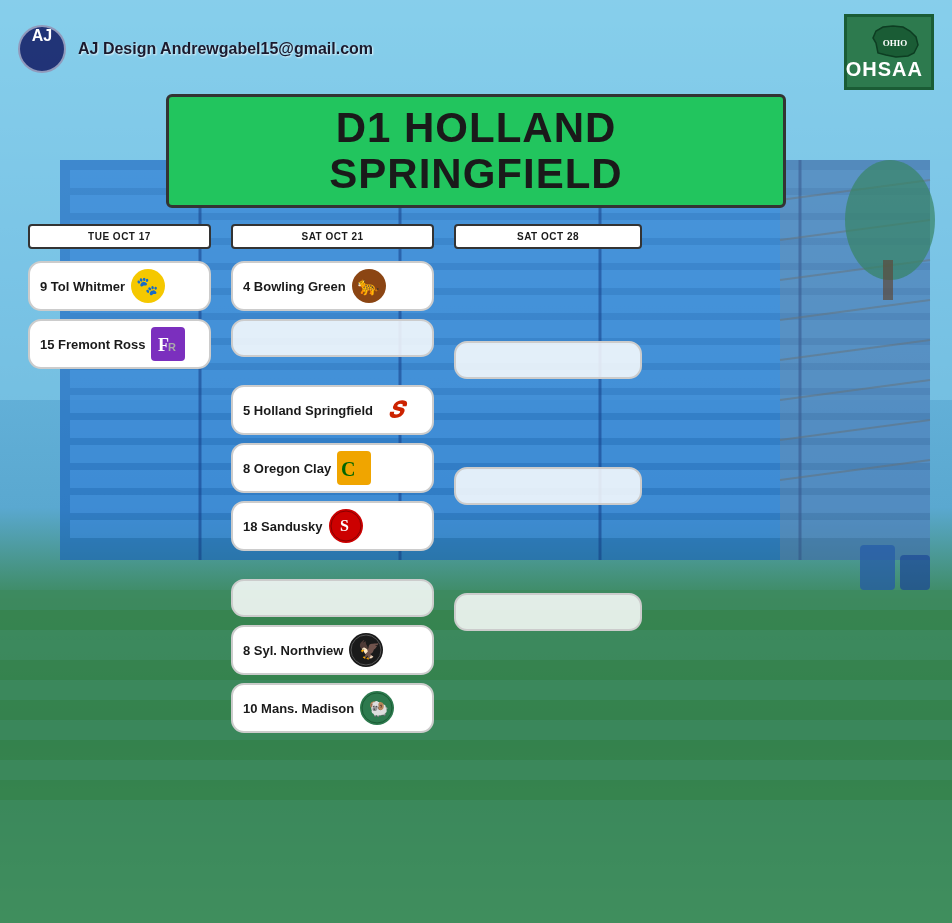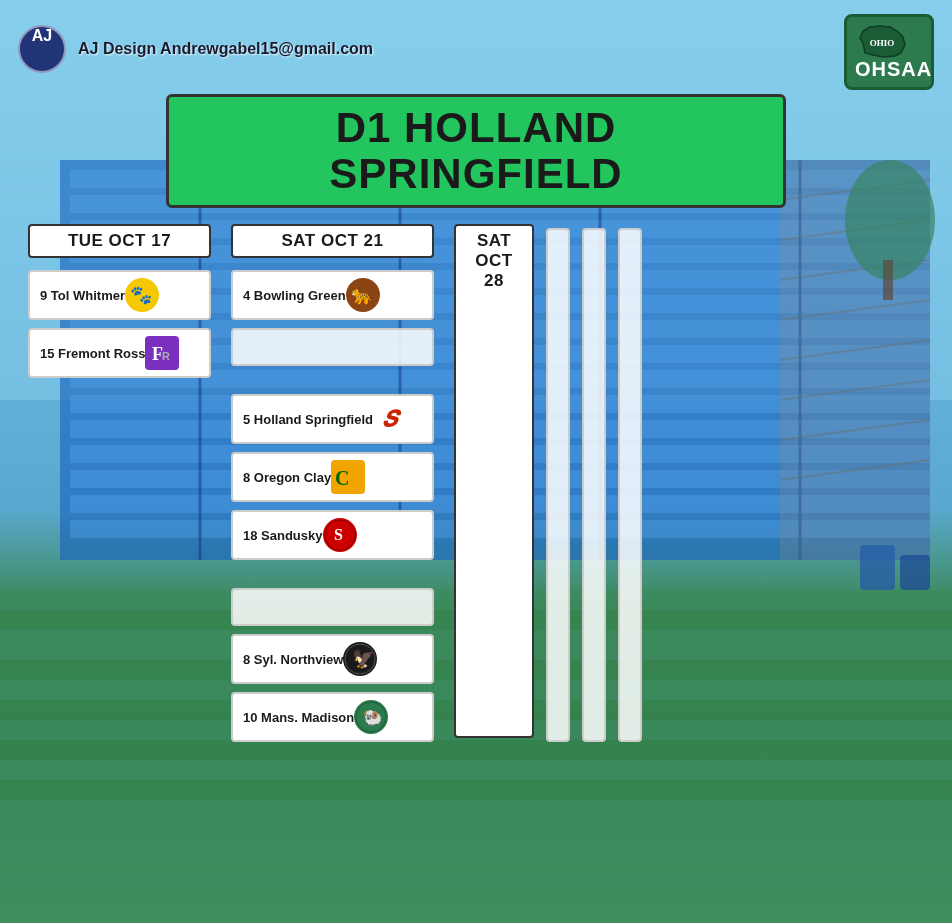--- a/index.html
+++ b/index.html
@@ -91,57 +91,58 @@
       text-transform: uppercase;
       line-height: 1.1;
     }
 
     .date-header {
       background: white;
       border: 2px solid #333;
       border-radius: 4px;
       text-align: center;
       padding: 5px 8px;
-      font-size: 17px;
+      font-size: 10px;
       font-weight: 900;
       color: #1a1a1a;
       margin: 0 6px 8px;
       letter-spacing: 0.5px;
     }
 
     .team-slot {
       background: white;
       border: 2px solid #ccc;
-      border-radius: 4px;
+      border-radius: 13px;
       margin: 4px 6px;
       padding: 6px 10px;
       font-size: 13px;
       font-weight: 700;
       color: #1a1a1a;
       display: flex;
       align-items: center;
+      gap: 6px;
       min-height: 38px;
       position: relative;
     }
 
     .team-slot.empty {
       background: rgba(255,255,255,0.85);
       border: 2px solid #ccc;
       min-height: 38px;
     }
 
     
     .ohsaa-logo {
       background: #2d7a4e;
       border: 3px solid #1a5c35;
-      border-radius: 8px;
+      border-radius: 0;
       padding: 6px 8px;
       display: flex;
       flex-direction: column;
-      align-items: flex-start;
+      align-items: flex-end;
       justify-content: center;
     }
 
     .ohsaa-text {
       font-size: 20px;
       font-weight: 900;
       color: white;
       letter-spacing: 1px;
       text-align: center;
     }
@@ -414,21 +415,21 @@
         <div class="logo-madison">
           <svg width="32" height="32" viewBox="0 0 32 32">
             <circle cx="16" cy="16" r="15" fill="#2d7a4e" stroke="#1a5c35" stroke-width="1"></circle>
             <text x="8" y="22" font-size="16" fill="white" font-family="serif">🐏</text>
           </svg>
         </div>
       </div>
     </div>
 
 
-    <div style="width: 200px; display: flex; flex-direction: row; margin-left: 8px;">
+    <div style="width: 200px; display: flex; flex-direction: column; margin-left: 8px;">
       <div class="date-header">SAT OCT 28</div>
       <div style="height: 80px;"></div>
       <div class="team-slot empty"></div>
       <div style="height: 80px;"></div>
       <div class="team-slot empty"></div>
       <div style="height: 80px;"></div>
       <div class="team-slot empty"></div>
     </div>
 
   </div>

